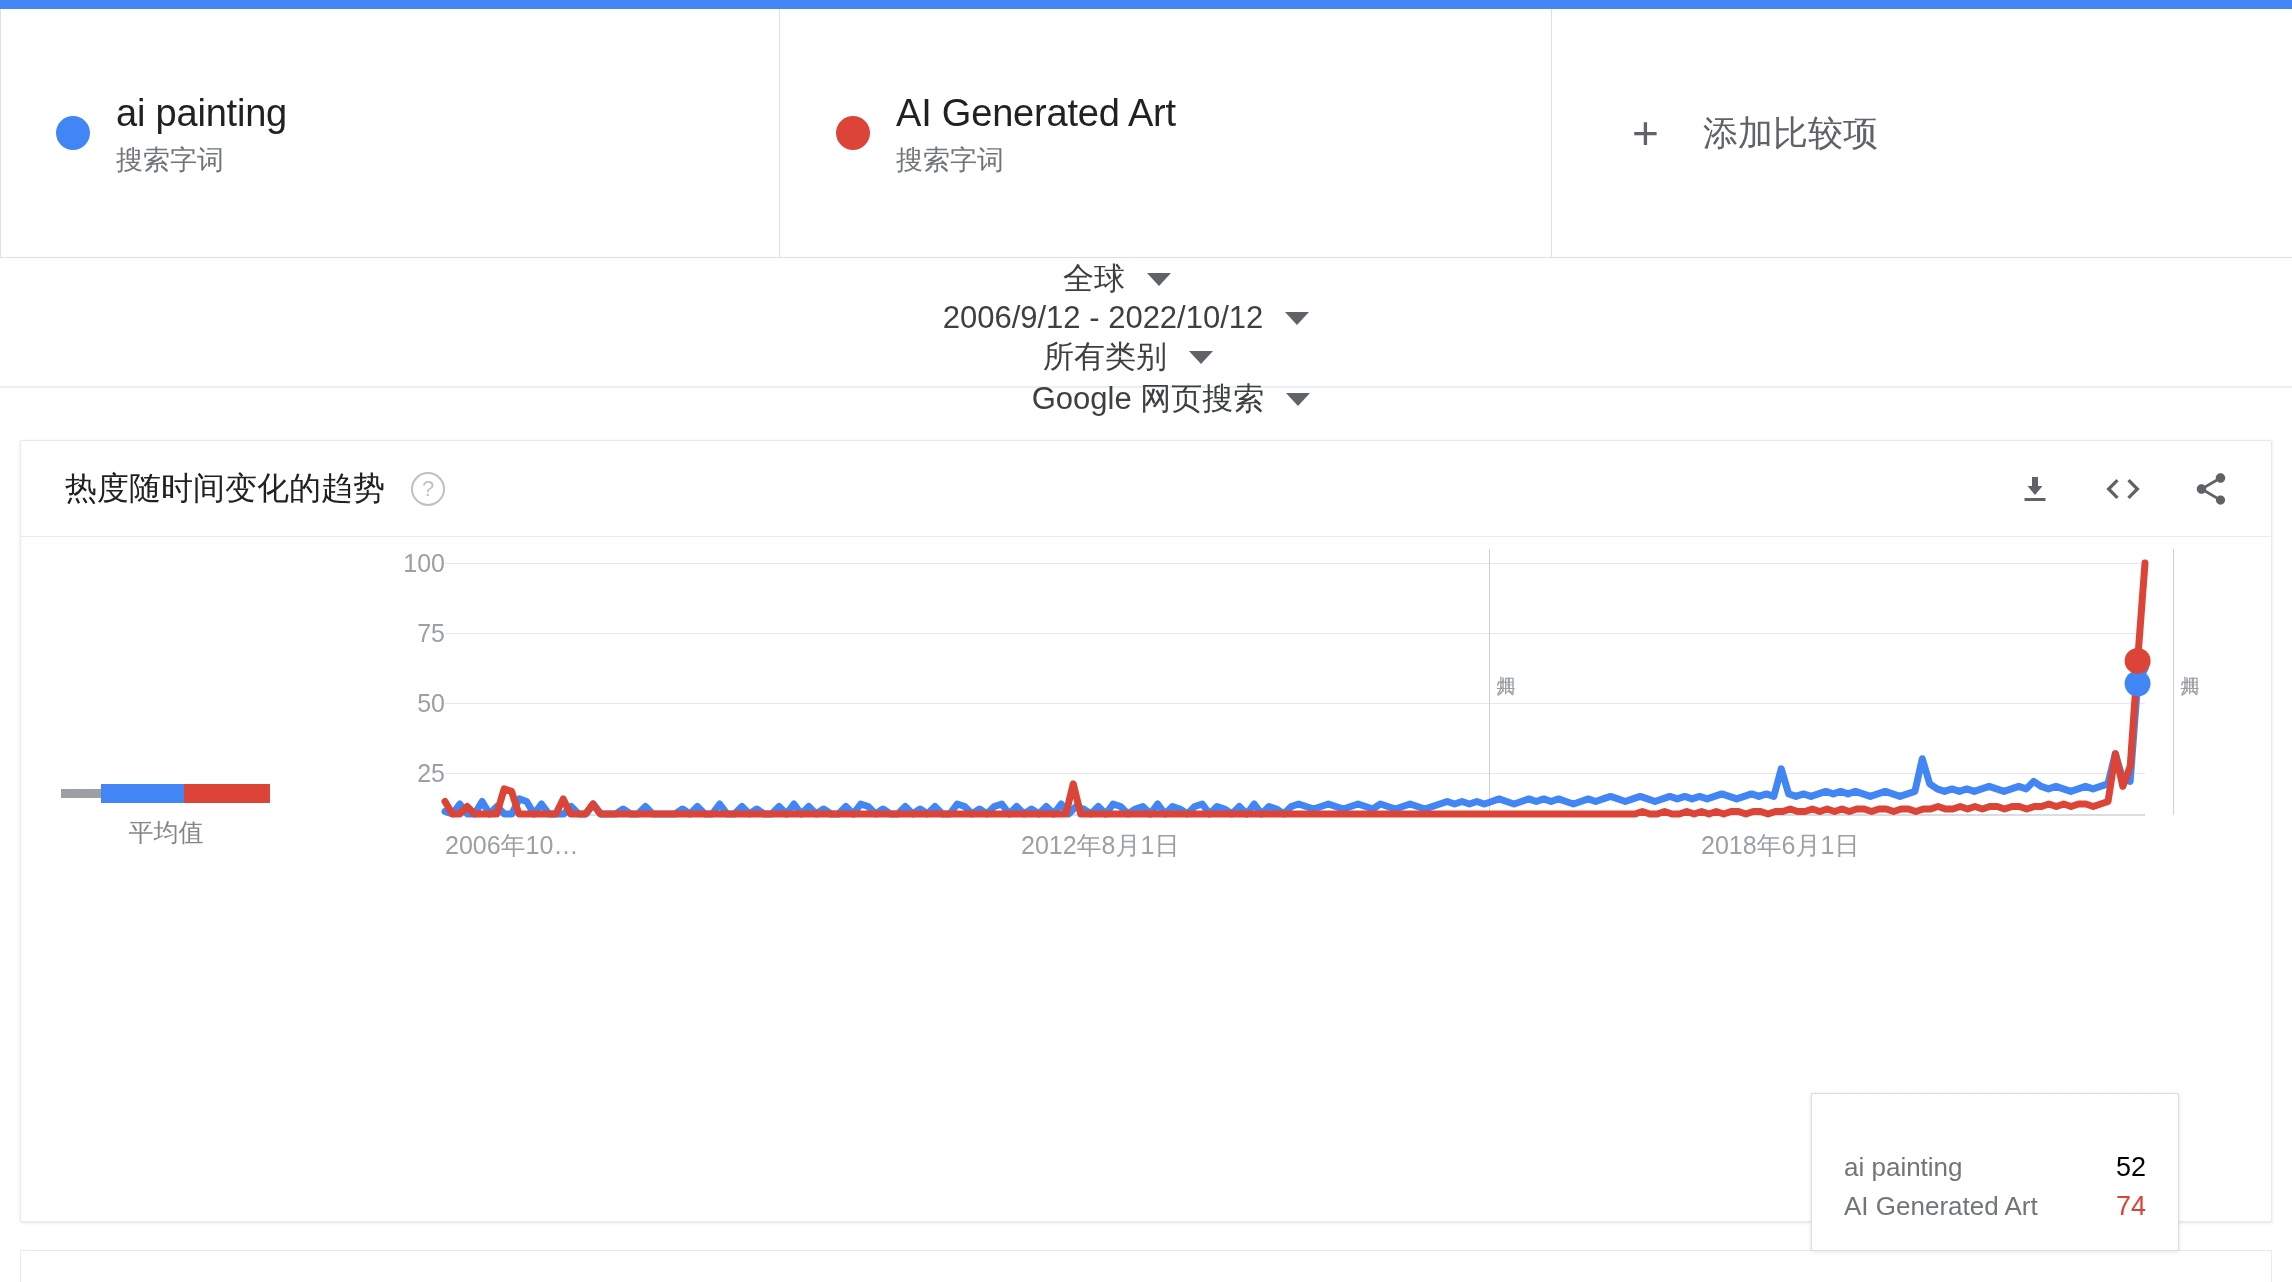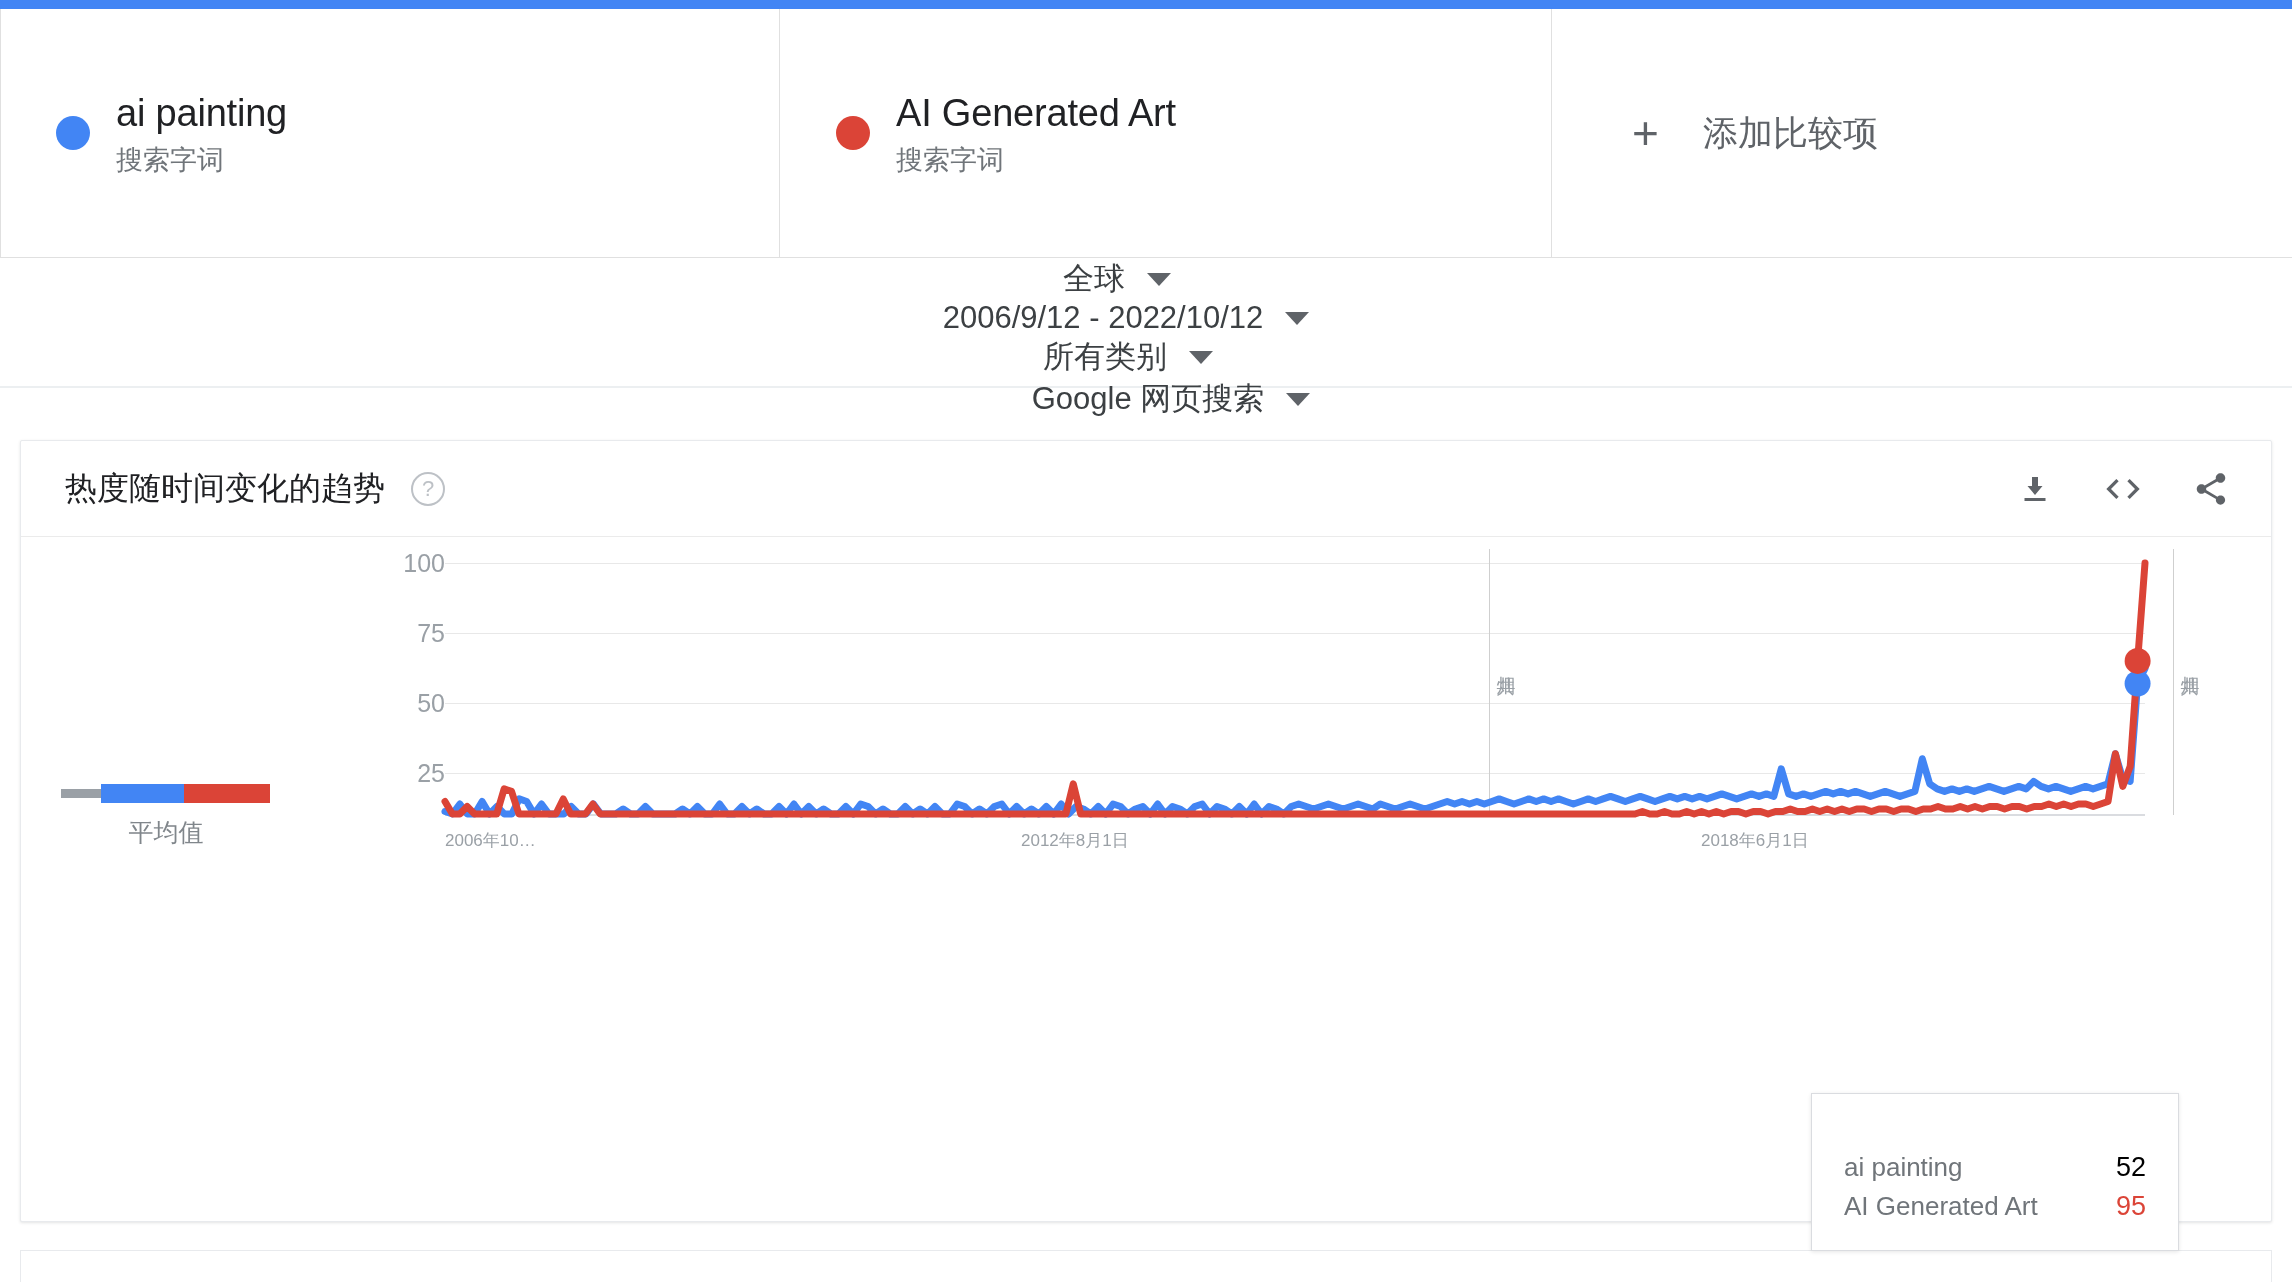--- a/index.html
+++ b/index.html
@@ -94,21 +94,21 @@
   .baseline { position:absolute; left:424px; width:1700px; height:2px; background:#dadce0; }
 
   .annot-line { position:absolute; width:1px; background:#cfcfcf; top:12px; height:266px; }
   .annot-text {
     position:absolute; font-size:19px; color:#9aa0a6; white-space:nowrap;
     writing-mode:vertical-rl; text-orientation:upright; line-height:1;
   }
 
   .svg-plot { position:absolute; left:0; top:0; width:2252px; height:684px; overflow:visible; }
 
-  .xlab { position:absolute; font-size:17px; color:#9aa0a6; top:292px; white-space:nowrap; }
+  .xlab { position:absolute; font-size:25px; color:#9aa0a6; top:292px; white-space:nowrap; }
 
   
   .tooltip {
     position:absolute; left:1790px; top:652px; width:368px; height:158px;
     background:#fff; border:1px solid #dadce0; box-shadow:0 1px 4px rgba(0,0,0,0.10);
     padding:26px 32px 0 32px; z-index:20;
   }
   .tt-date { font-size:29px; color:#202124; font-weight:700; margin-bottom:26px; }
   .tt-row { display:flex; align-items:baseline; justify-content:space-between; margin-bottom:8px; }
   .tt-name { font-size:26px; color:#70757a; }
@@ -235,20 +235,20 @@
 
     </div>
 
     <div class="tooltip">
       <div class="tt-row">
         <span class="tt-name">ai painting</span>
         <span class="tt-val blue">52</span>
       </div>
       <div class="tt-row">
         <span class="tt-name">AI Generated Art</span>
-        <span class="tt-val red">95</span>
+        <span class="tt-val red">74</span>
       </div>
     </div>
 
   </div>
 
   <div class="bottom-strip"></div>
 </div>
 
 </body></html>

